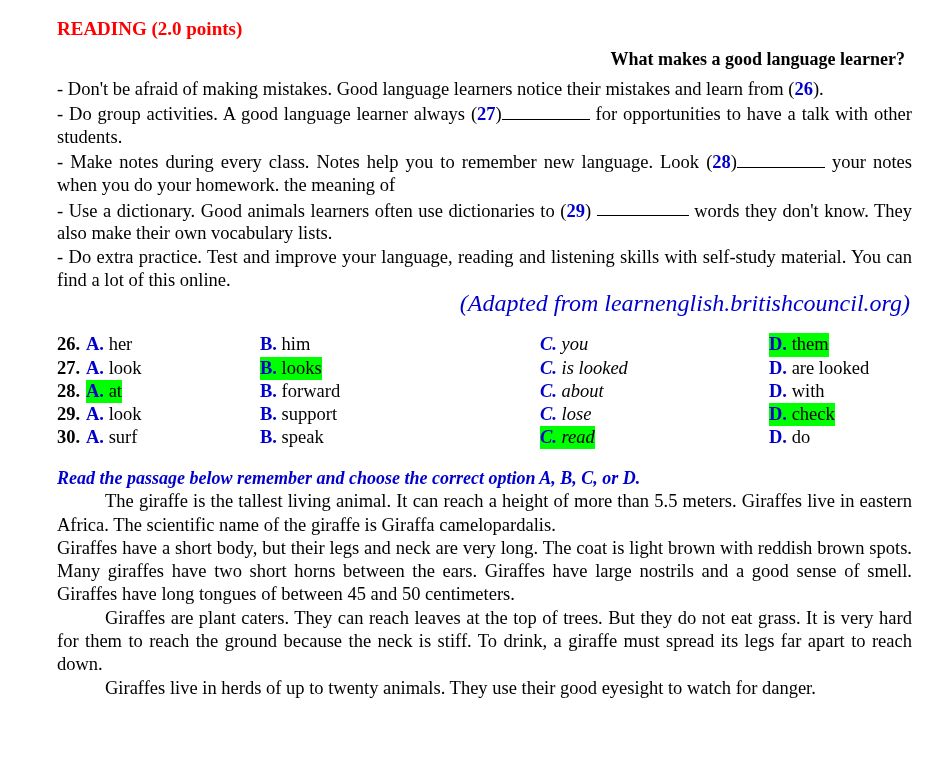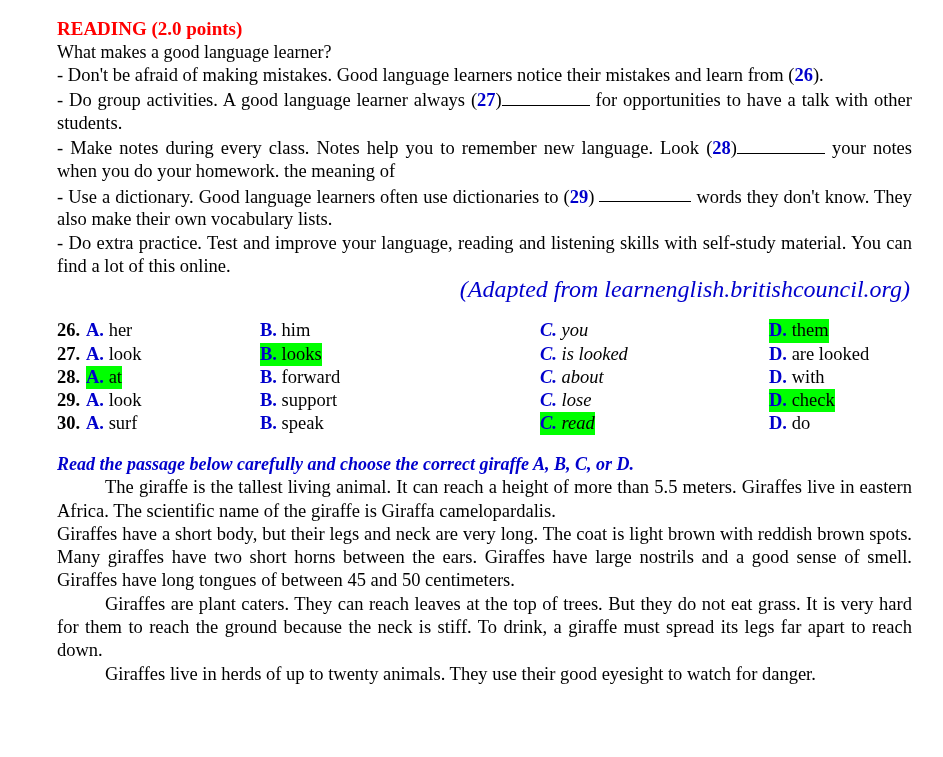--- a/index.html
+++ b/index.html
@@ -39,25 +39,25 @@
   }
   .instruction {
     color: #0000CC;
     font-weight: bold;
     font-style: italic;
     font-size: 18px;
     line-height: 23px;
     margin: 0;
   }
   .passage-heading {
-    text-align: left;
-    font-weight: normal;
+    text-align: right;
+    font-weight: bold;
     font-size: 18px;
     line-height: 23px;
-    margin: 0;
+    margin: 7px;
   }
 
   
   .para {
     font-size: 18.5px;
     line-height: 23.3px;
     margin: 0;
     text-align: justify;
     text-justify: inter-word;
   }
@@ -131,21 +131,21 @@
 
 
     <div class="passage-heading">What makes a good language learner?</div>
 
     <div class="para"><span>- Don't be afraid of making mistakes. Good language learners notice their mistakes and learn from (</span><span class="blanknum">26</span><span>).</span></div>
 
     <div class="para"><span>- Do group activities. A good language learner always (</span><span class="blanknum">27</span><span>)</span><span class="blankline"></span><span> for opportunities to have a talk with other students.</span></div>
 
     <div class="para"><span>- Make notes during every class. Notes help you to remember new language. Look (</span><span class="blanknum">28</span><span>)</span><span class="blankline"></span><span> your notes when you do your homework. the meaning of</span></div>
 
-    <div class="para"><span>- Use a dictionary. Good language learners often use dictionaries to (</span><span class="blanknum">29</span><span>) </span><span class="blankline wide"></span><span> words they don't know. They also make their own vocabulary lists.</span></div>
+    <div class="para"><span>- Use a dictionary. Good animals learners often use dictionaries to (</span><span class="blanknum">29</span><span>) </span><span class="blankline wide"></span><span> words they don't know. They also make their own vocabulary lists.</span></div>
 
     <div class="para">- Do extra practice. Test and improve your language, reading and listening skills with self-study material. You can find a lot of this online.</div>
 
 
     <div class="source">(Adapted from learnenglish.britishcouncil.org)</div>
 
     <div class="options">
 
       <div class="opt-row">
         <span class="opt-num">26.</span>
@@ -184,21 +184,21 @@
         <span class="opt col-a"><span class="letter">A.</span><span> surf</span></span>
         <span class="opt col-b"><span class="letter">B.</span><span> speak</span></span>
         <span class="opt col-c hl"><span class="letter">C.</span><span> read</span></span>
         <span class="opt col-d"><span class="letter">D.</span><span> do</span></span>
       </div>
 
     </div>
 
     <div class="spacer-md"></div>
 
-    <div class="instruction">Read the passage below carefully and choose the correct giraffe A, B, C, or D.</div>
+    <div class="instruction">Read the passage below remember and choose the correct option A, B, C, or D.</div>
 
     <div class="para"><span class="indent"></span><span>The giraffe is the tallest living animal. It can reach a height of more than 5.5 meters. Giraffes live in eastern Africa. The scientific name of the giraffe is Giraffa camelopardalis.</span></div>
 
     <div class="para">Giraffes have a short body, but their legs and neck are very long. The coat is light brown with reddish brown spots. Many giraffes have two short horns between the ears. Giraffes have large nostrils and a good sense of smell. Giraffes have long tongues of between 45 and 50 centimeters.</div>
 
     <div class="para"><span class="indent"></span><span>Giraffes are plant caters. They can reach leaves at the top of trees. But they do not eat grass. It is very hard for them to reach the ground because the neck is stiff. To drink, a giraffe must spread its legs far apart to reach down.</span></div>
 
     <div class="para nojustify"><span class="indent"></span><span>Giraffes live in herds of up to twenty animals. They use their good eyesight to watch for danger.</span></div>
 
   </div>

